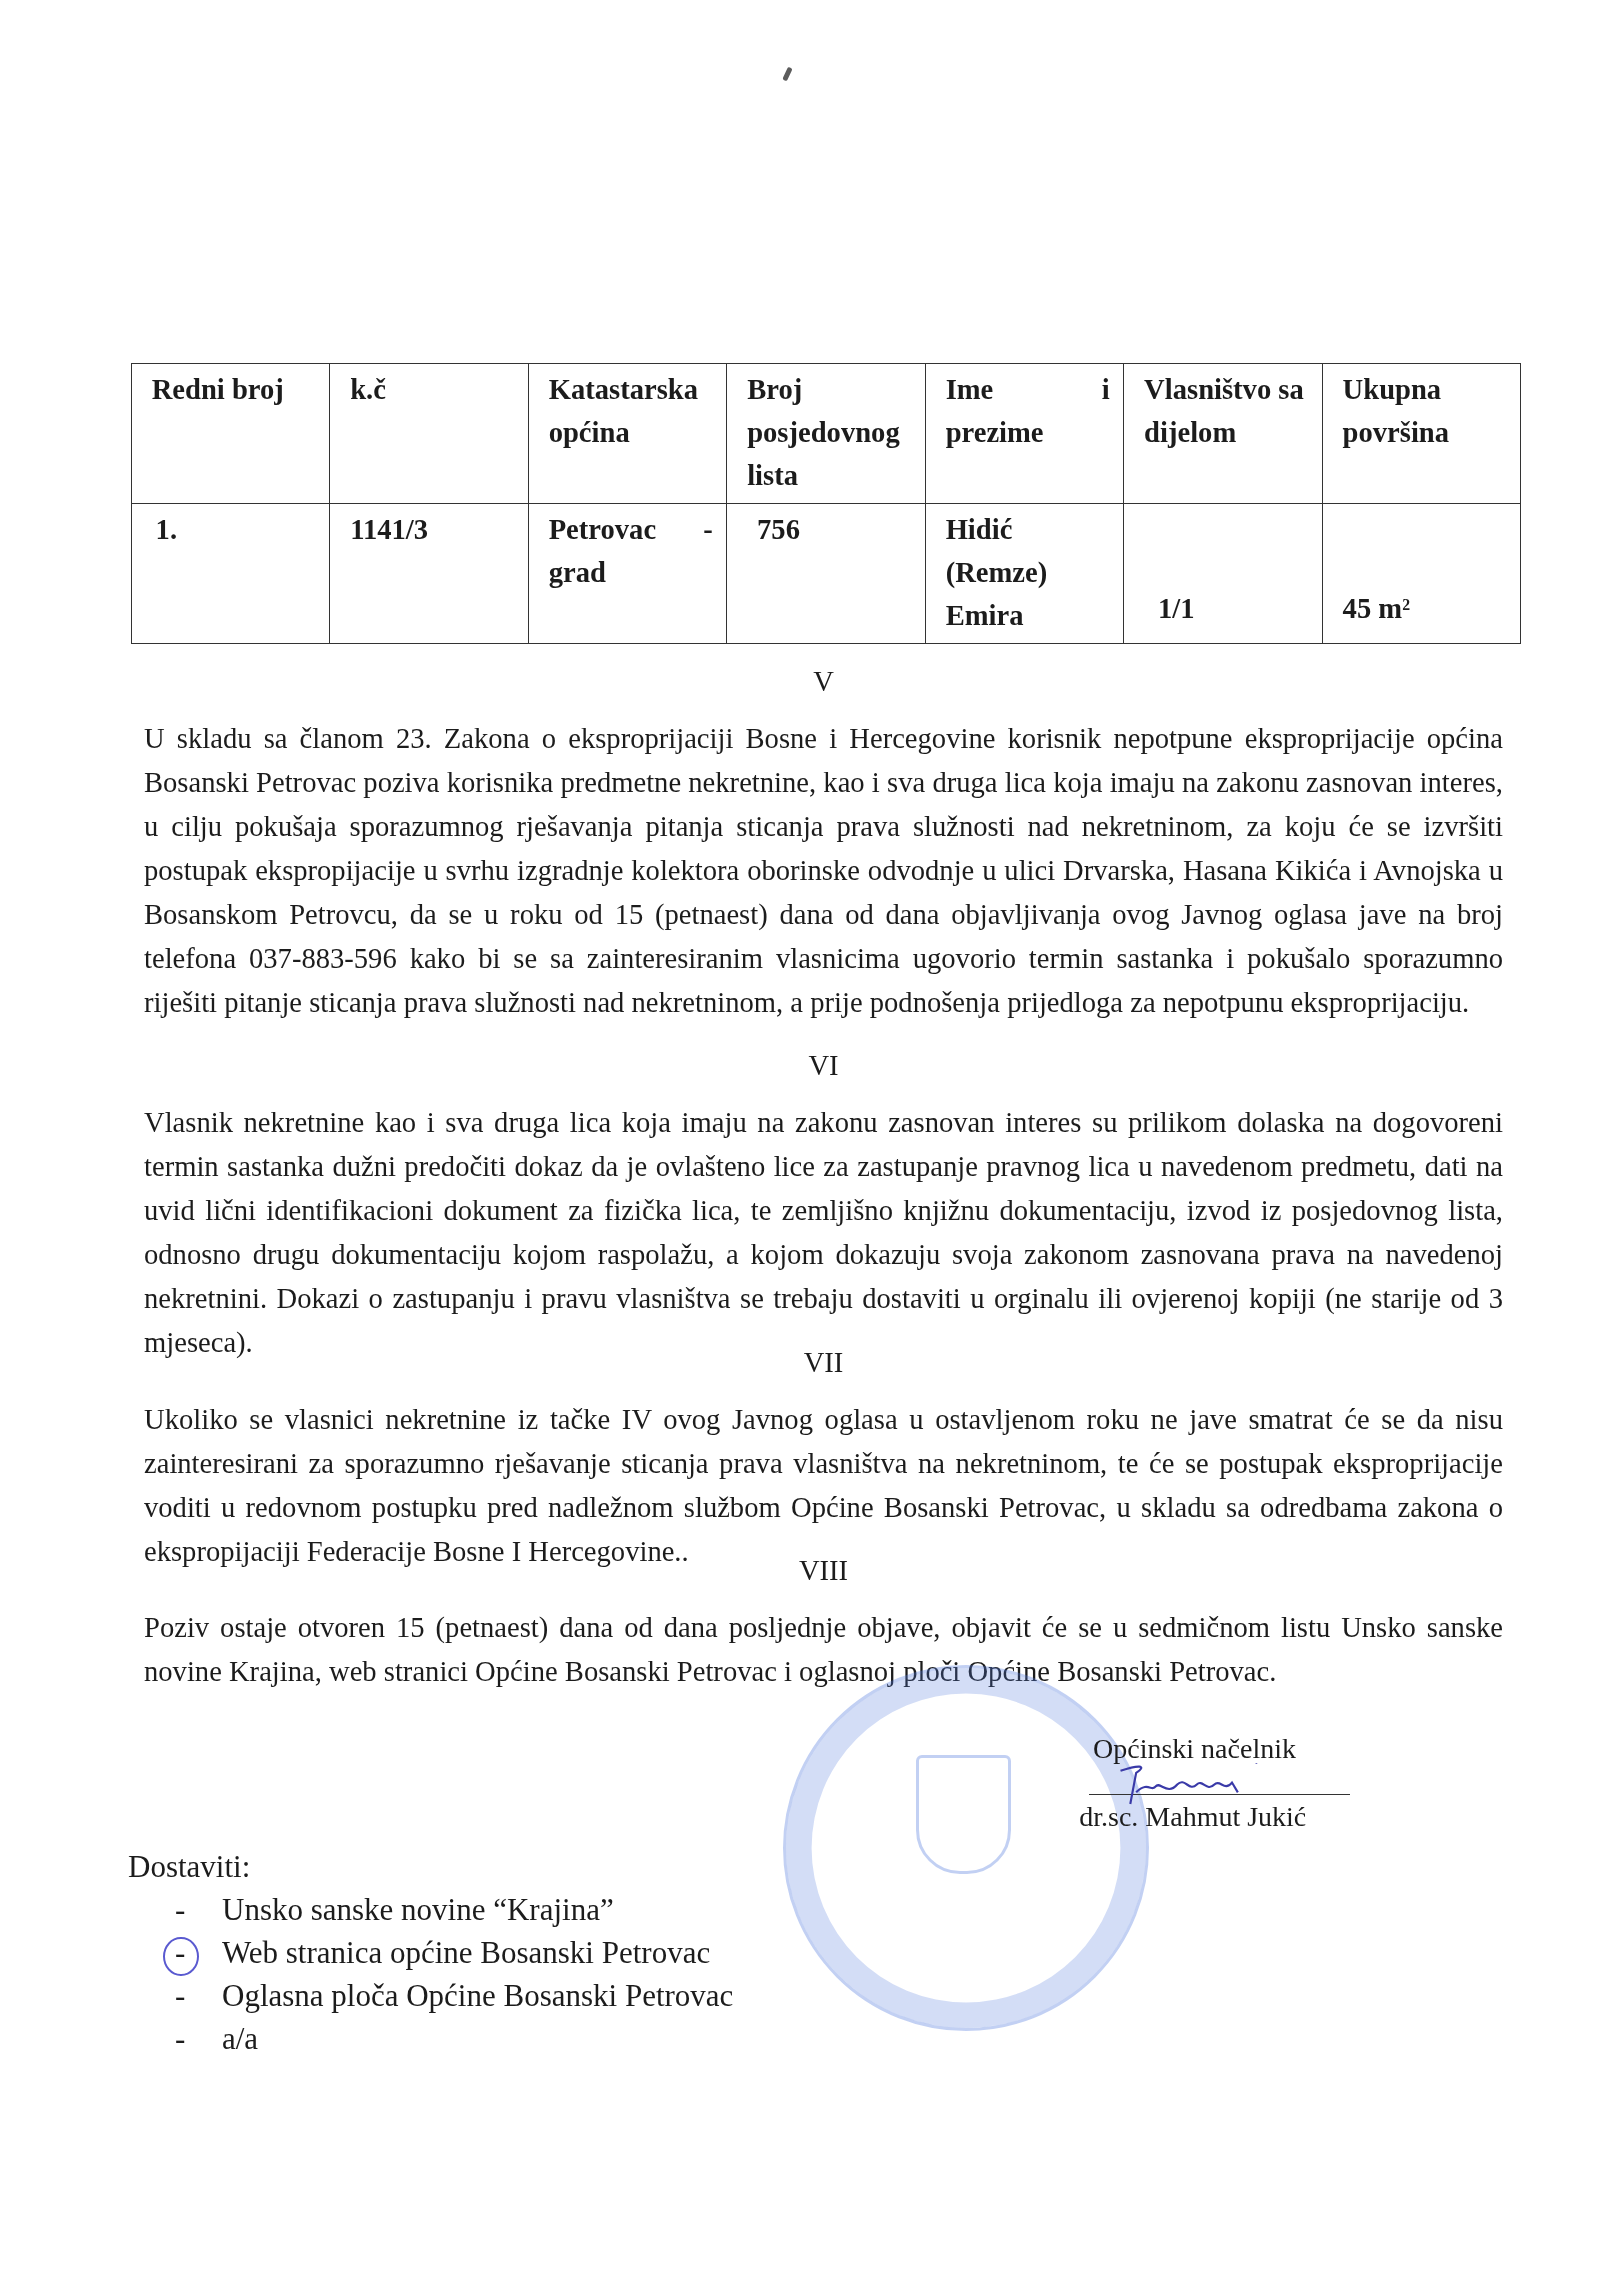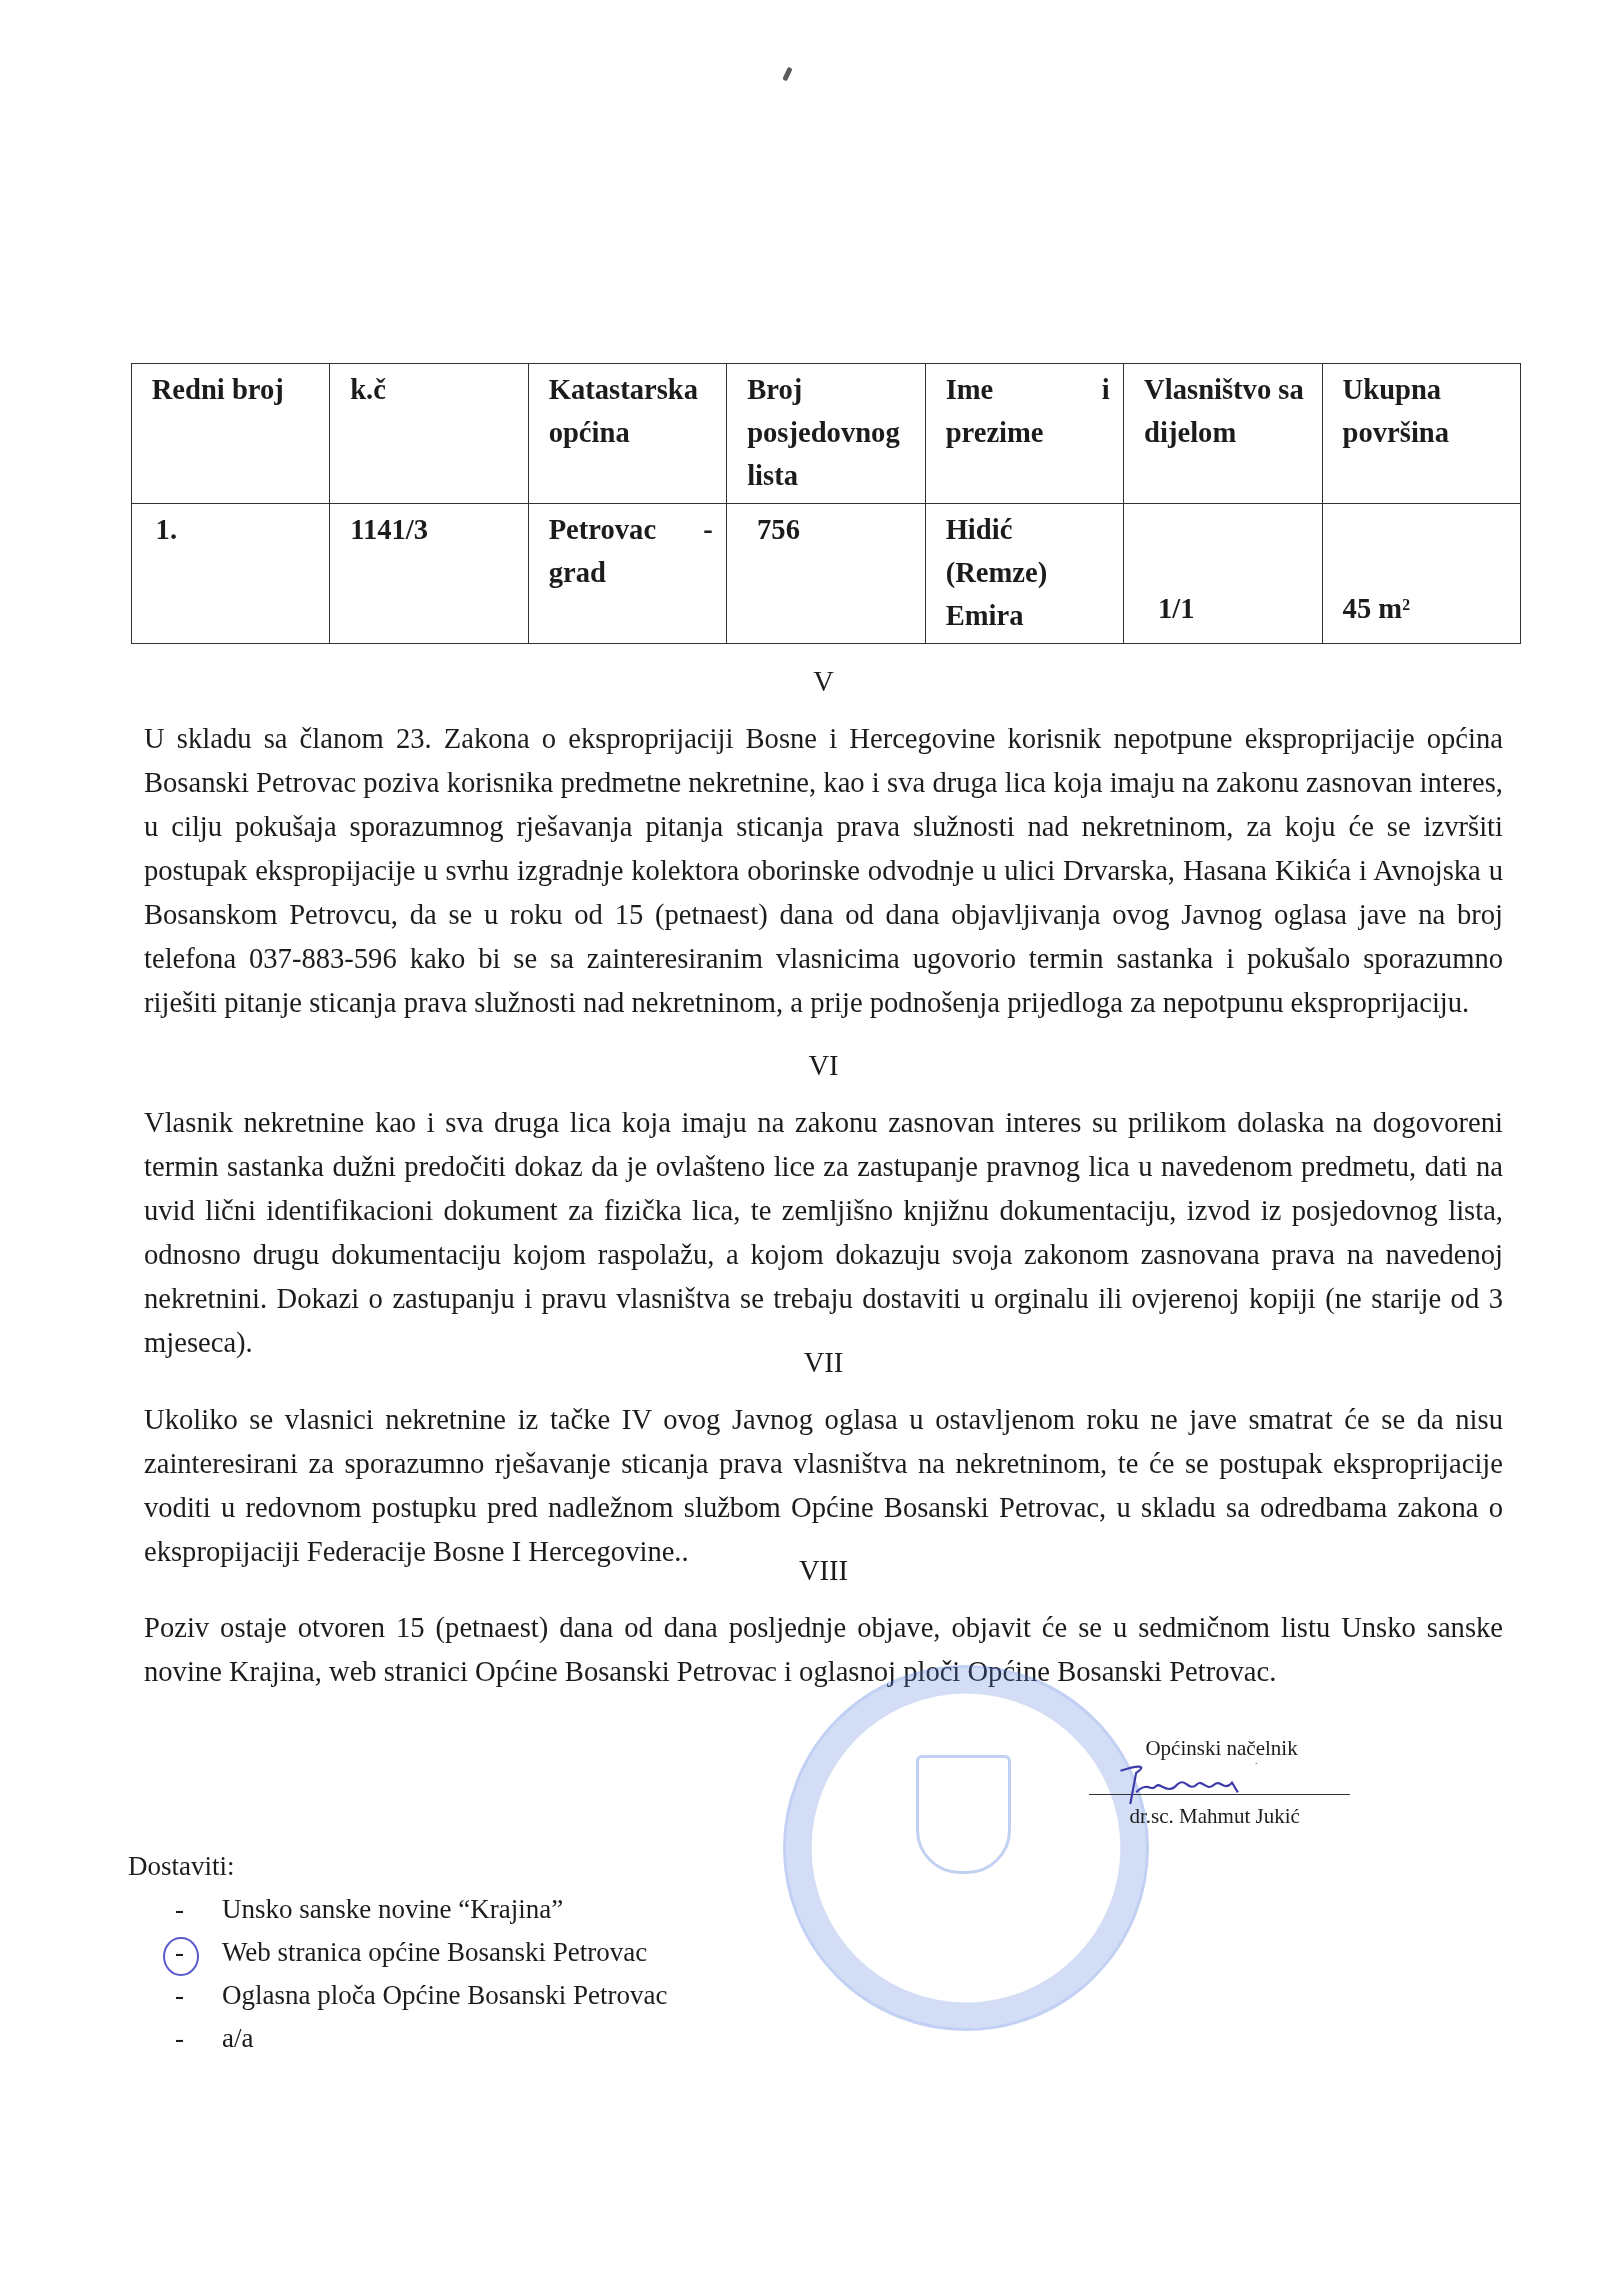--- a/index.html
+++ b/index.html
@@ -11,28 +11,28 @@
                  font-weight:bold; font-size:28.6px; line-height:43px; }
   table.parcel td { border:1.8px solid #333; vertical-align:top; padding:3.9px 13.8px 5.9px 19.7px; width:164px; }
   table.parcel tr.head td { height:122px; }
   table.parcel tr.body td { height:122px; }
   .just { display:flex; justify-content:space-between; }
   .center-v { display:flex; align-items:flex-end; height:122px; }
   sup { font-size:15.8px; vertical-align:top; position:relative; top:-3.9px; }
   .sec { position:absolute; left:128px; width:1391px; font-size:28.6px; }
   .sec h2 { margin:0; text-align:center; font-size:28.6px; font-weight:normal; line-height:39px; }
   .sec p { margin:16px; text-align:justify; line-height:44px; }
-  .sig { position:absolute; left:1093px; top:1727px; font-size:21px; line-height:43px;text-align:center; }
+  .sig { position:absolute; left:1093px; top:1727px; font-size:28px; line-height:43px; }
   .sig .line { width:261px; border-bottom:1.6px solid #333; height:23.6px; margin-left:-3.9px; }
   .stamp { position:absolute; left:783px; top:1665px; width:360px; height:360px; border-radius:50%;
            border:3px solid rgba(80,120,220,.35); box-shadow: inset 0 0 0 23.6px rgba(255,255,255,0), inset 0 0 0 25.6px rgba(80,120,220,.25); }
   .stamp .shield { position:absolute; left:130px; top:87px; width:89px; height:113px;
                    border:3px solid rgba(80,120,220,.35); border-radius:5.9px 5.9px 44px 44px; }
   .scribble { position:absolute; left:1108px; top:1763px; width:158px; height:44px; }
-  .dost { position:absolute; left:128px; top:1845px; font-size:27px; line-height:43px; }
+  .dost { position:absolute; left:128px; top:1845px; font-size:31px; line-height:43px; }
   .dost ul { list-style:none; margin:0; padding:0 0 0 47px; }
   .dost li { position:relative; padding-left:47px; }
   .dost li .dash { position:absolute; left:0; }
   .circle { position:absolute; left:-11.8px; top:5.9px; width:31.5px; height:35px; border:2px solid #5a5ad0; border-radius:50%; }
 </style>
 </head>
 <body>
 
 <div class="mark"></div>
 

